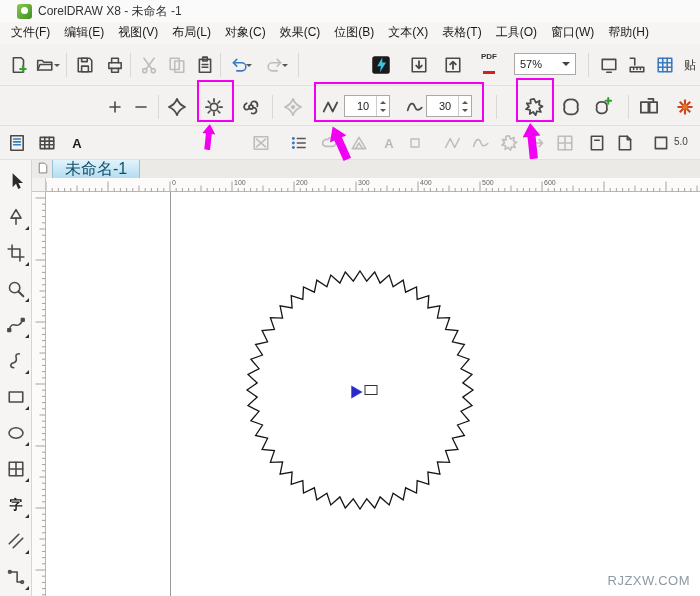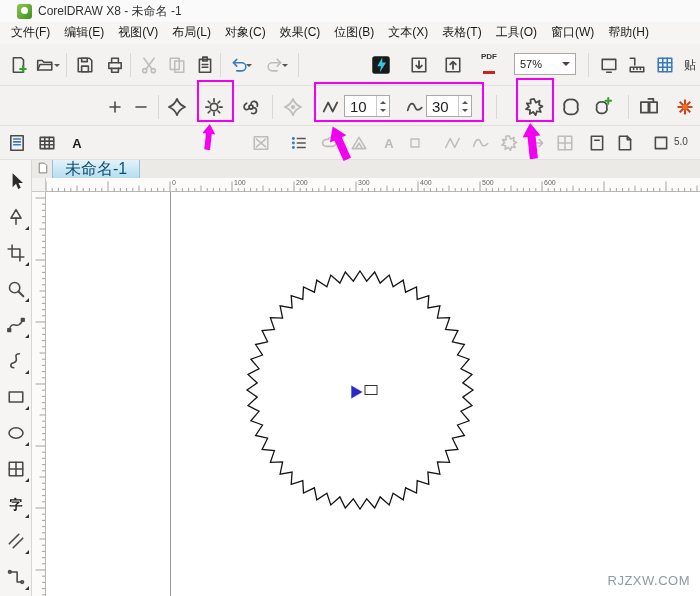--- a/index.html
+++ b/index.html
@@ -17,21 +17,21 @@
   #tb3{top:126px;height:34px}
   .ib{position:absolute;width:26px;height:26px;display:flex;align-items:center;justify-content:center;border-radius:2px}
   #tb1 .ib,#tb2 .ib{top:8px}
   #tb3 .ib{top:4px}
   .sep{position:absolute;top:9px;width:1px;height:24px;background:#dad8d5}
   .dd{position:absolute;top:16px;width:10px;height:12px}
   .dd::after{content:"";position:absolute;left:2px;top:4px;border:3px solid transparent;border-top-color:#555}
   .combo{position:absolute;background:#fff;border:1px solid #a9a8a6;height:22px;display:flex;align-items:center;font-size:11px;color:#222;padding:0 5px;justify-content:space-between;top:9px}
   .cc{border:4px solid transparent;border-top-color:#444;margin-top:4px;margin-left:4px;flex:0 0 auto}
   .spin{position:absolute;background:#fff;border:1px solid #a9a8a6;height:22px;width:46px;display:flex;top:9px}
-  .spin .val{flex:1;display:flex;align-items:center;padding-left:5px;font-size:15px}
+  .spin .val{flex:1;display:flex;align-items:center;padding-left:12px;font-size:11px}
   .spin .btns{width:13px;border-left:1px solid #ccc;display:flex;flex-direction:column}
   .spin .btns span{flex:1;display:flex;align-items:center;justify-content:center}
   .up::after{content:"";border:3px solid transparent;border-bottom-color:#555;margin-bottom:1px}
   .dn::after{content:"";border:3px solid transparent;border-top-color:#555;margin-top:1px}
   svg.ic{stroke:#4a4a4a;fill:none;stroke-width:1.4;stroke-linecap:round;stroke-linejoin:round}
   svg.ic.dis{stroke:#bfbdba}
   .pdf-wrap{position:absolute;top:8px;width:26px;height:26px;text-align:center}
   .pdf-txt{font-size:8px;font-weight:bold;color:#333;display:block;}
   .pdf-mark{position:absolute;left:7px;bottom:4px;width:12px;height:3px;background:#cc2222}
   .snap-txt{position:absolute;top:13px;font-size:12px;color:#333}

